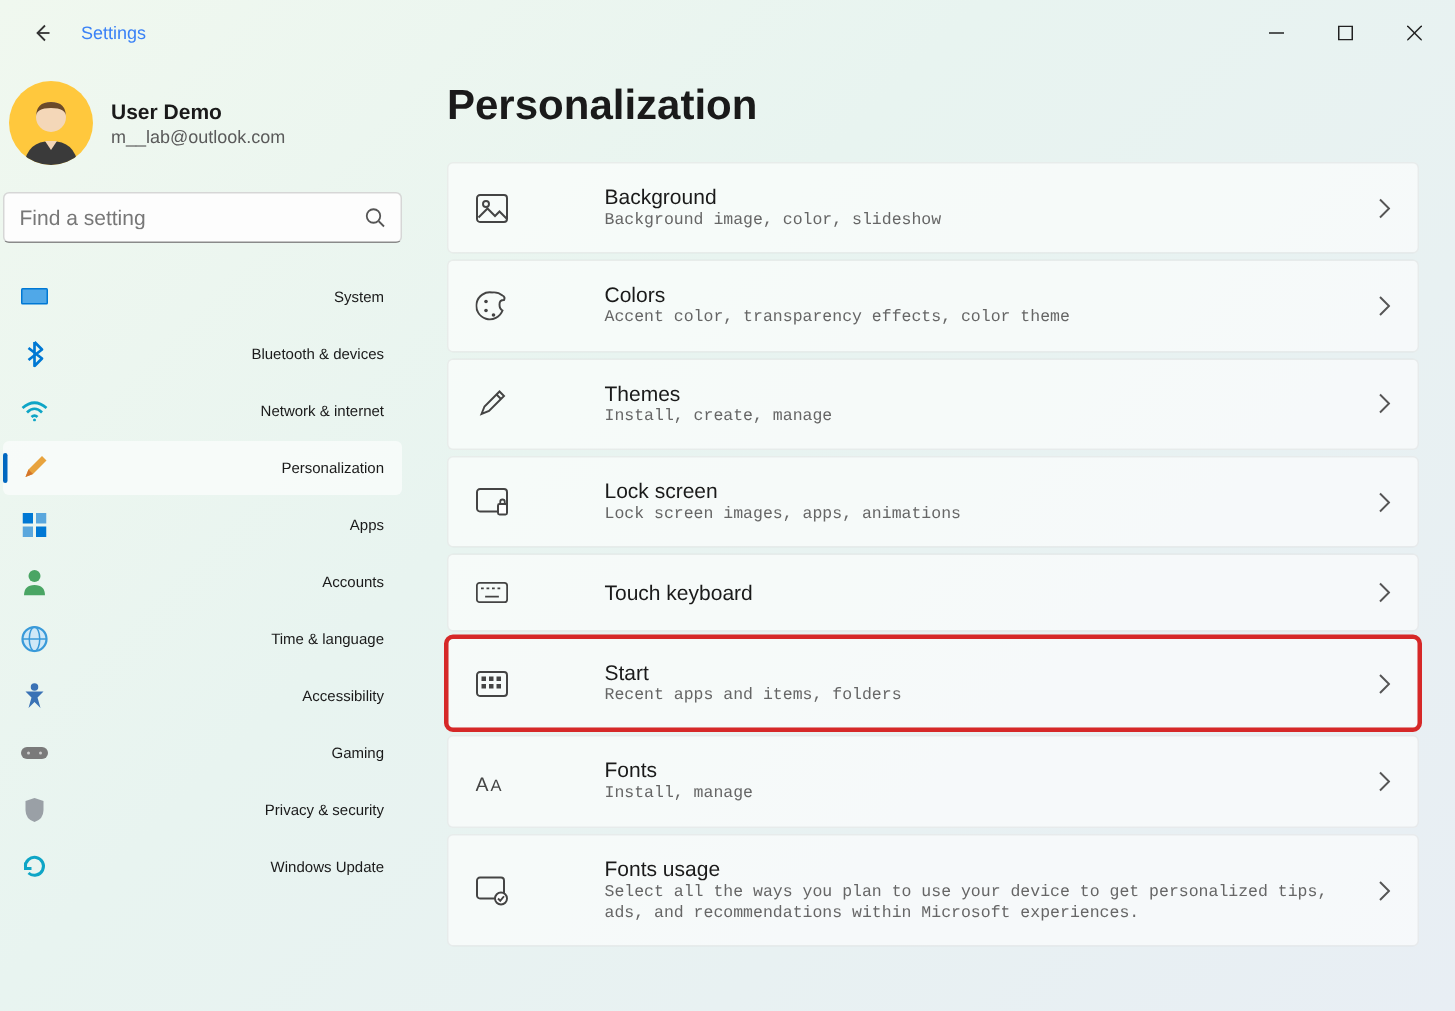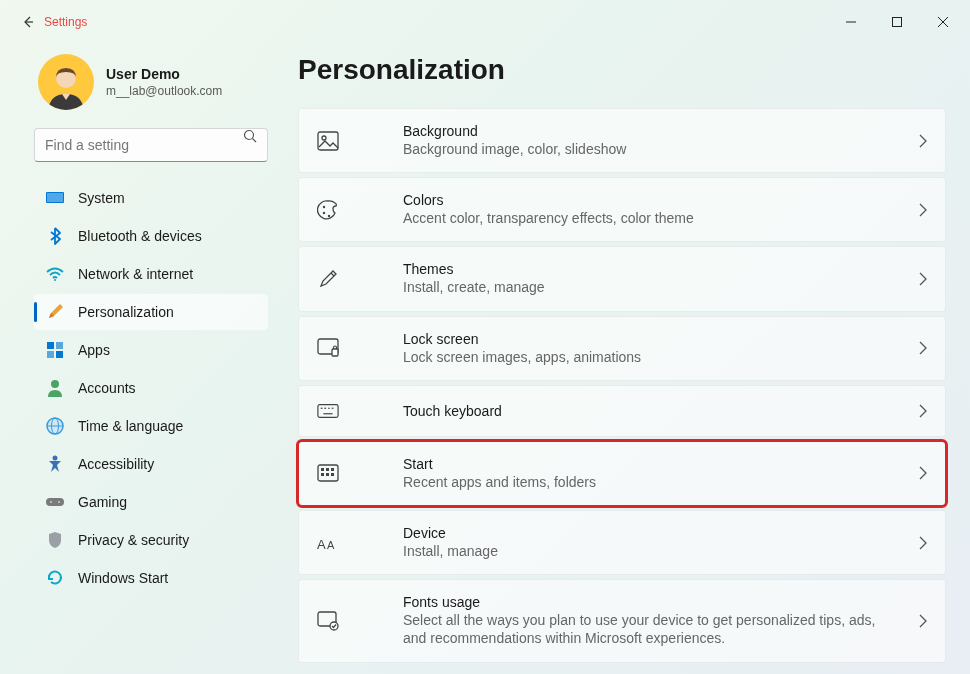--- a/index.html
+++ b/index.html
@@ -1,51 +1,51 @@
 <!DOCTYPE html>
 <html><head>
 <meta charset="utf-8">
 <style>
   * { box-sizing: border-box; margin: 0; padding: 0; font-family: "Segoe UI", -apple-system, sans-serif; }
   body { width: 970px; height: 674px; background: linear-gradient(135deg, #f0f8ef 0%, #e8f4f0 40%, #e8eef4 100%); overflow: hidden; }
   
   .titlebar { height: 44px; display: flex; align-items: center; padding: 0 4px 0 12px; }
   .titlebar .back-btn { width: 32px; height: 32px; display: flex; align-items: center; justify-content: center; border: none; background: transparent; cursor: pointer; border-radius: 4px; }
-  .titlebar .title { font-size: 12px; color: #ef4444; }
+  .titlebar .title { font-size: 12px; color: #3b82f6; margin-left: 10px; }
   .titlebar .spacer { flex: 1; }
   .titlebar .win-btn { width: 46px; height: 32px; display: flex; align-items: center; justify-content: center; border: none; background: transparent; cursor: pointer; }
   
   .content { display: flex; height: calc(100% - 44px); }
   
-  .sidebar { width: 280px; padding: 0 12px 0 34px; }
+  .sidebar { width: 280px; padding: 0 12px 0 2px; }
   .profile { display: flex; align-items: center; gap: 12px; padding: 10px 4px 18px 4px; }
   .avatar { width: 56px; height: 56px; border-radius: 50%; background: #ffc83d; position: relative; overflow: hidden; }
   .avatar svg { position: absolute; bottom: -2px; left: 50%; transform: translateX(-50%); }
   .profile-text .name { font-size: 14px; font-weight: 600; color: #1a1a1a; }
   .profile-text .email { font-size: 12px; color: #5a5a5a; margin-top: 2px; }
   
-  .search-box { display: flex; background: #fdfdfd; border: 1px solid #d6d6d6; border-bottom: 1.5px solid #8a8a8a; border-radius: 4px; padding: 0 10px; height: 34px; margin-bottom: 18px; }
+  .search-box { display: flex; align-items: center; background: #fdfdfd; border: 1px solid #d6d6d6; border-bottom: 1.5px solid #8a8a8a; border-radius: 4px; padding: 0 10px; height: 34px; margin-bottom: 18px; }
   .search-box input { flex: 1; border: none; outline: none; font-size: 14px; background: transparent; color: #333; }
   .search-box input::placeholder { color: #777; }
   
   .nav-list { list-style: none; }
-  .nav-item { display: flex; align-items: center; gap: 14px; padding: 9px 12px; border-radius: 4px; cursor: pointer; font-size: 14px; color: #1a1a1a; margin-bottom: 2px; position: relative; }
+  .nav-item { display: flex; align-items: center; gap: 14px; padding: 9px 12px; border-radius: 4px; cursor: pointer; font-size: 10px; color: #1a1a1a; margin-bottom: 2px; position: relative; justify-content: space-between; }
   .nav-item.active { background: rgba(255,255,255,0.6); }
   .nav-item.active::before { content: ""; position: absolute; left: 0; top: 8px; bottom: 8px; width: 3px; background: #0067c0; border-radius: 2px; }
   .nav-icon { width: 18px; height: 18px; display: flex; align-items: center; justify-content: center; }
   
   .main { flex: 1; padding: 10px 24px 0 18px; overflow-y: auto; }
   .page-title { font-size: 28px; font-weight: 600; color: #1a1a1a; margin-bottom: 22px; }
   
   .card { background: rgba(255,255,255,0.6); border: 1px solid rgba(0,0,0,0.06); border-radius: 4px; padding: 14px 18px; margin-bottom: 4px; display: flex; align-items: center; gap: 20px; cursor: pointer; }
   .card.highlight { outline: 3px solid #d62828; outline-offset: -1px; }
   .card-icon { width: 22px; height: 22px; display: flex; align-items: center; justify-content: center; flex-shrink: 0; }
   .card-body { flex: 1; min-width: 0; margin-left: 44px; }
   .card-title { font-size: 14px; color: #1a1a1a; }
-  .card-desc { font-size: 14px; color: #666; margin-top: 1px; line-height: 1.3; }
+  .card-desc { font-size: 11px; color: #666; margin-top: 1px; line-height: 1.3; font-family: Liberation Mono, monospace; }
   .chevron { color: #555; flex-shrink: 0; }
   
   svg { display: block; }
 </style>
 </head>
 <body>
 
 <div class="titlebar">
   <button class="back-btn">
     <svg width="16" height="16" viewBox="0 0 16 16">
@@ -191,21 +191,21 @@
           </span>
         <span>Privacy &amp; security</span>
       </li>
       <li class="nav-item">
         <span class="nav-icon">
             <svg width="18" height="18" viewBox="0 0 18 18">
               <path d="M3 9 A6 6 0 1 1 5 13" stroke="#0ea5c6" stroke-width="2" fill="none"></path>
               <path d="M3 6 L3 10 L7 10" stroke="#0ea5c6" stroke-width="2" fill="none"></path>
             </svg>
           </span>
-        <span>Windows Start</span>
+        <span>Windows Update</span>
       </li>
     </ul>
   </aside>
 
   <main class="main">
     <h1 class="page-title">Personalization</h1>
 
     <div class="card">
       <span class="card-icon">
           <svg width="22" height="20" viewBox="0 0 22 20">
@@ -328,21 +328,21 @@
 
 
     <div class="card">
       <span class="card-icon">
           <svg width="22" height="18" viewBox="0 0 22 18">
             <text x="0" y="15" font-size="13" font-family="serif" fill="#444">A</text>
             <text x="10" y="15" font-size="11" font-family="serif" fill="#444">A</text>
           </svg>
         </span>
       <div class="card-body">
-          <div class="card-title">Device</div>
+          <div class="card-title">Fonts</div>
           <div class="card-desc">Install, manage</div>
         </div>
       <span class="chevron">
           <svg width="8" height="14" viewBox="0 0 8 14">
             <path d="M1 1 L7 7 L1 13" stroke="#555" stroke-width="1.3" fill="none"></path>
           </svg>
         </span>
     </div>
 
     <div class="card">

